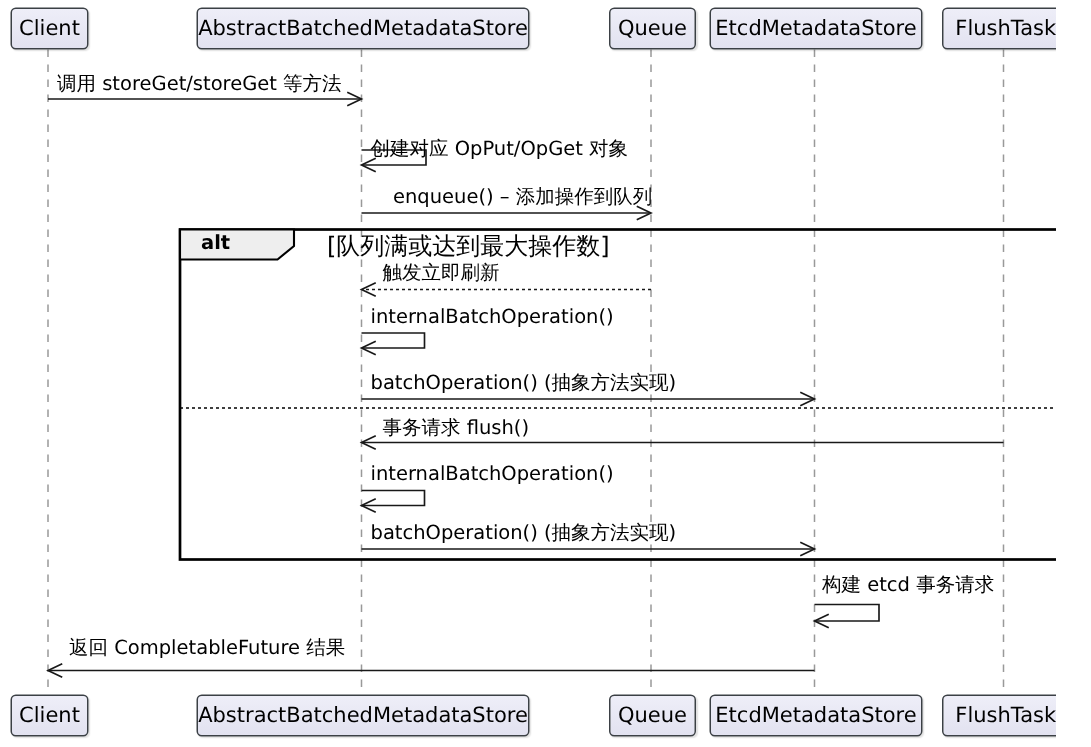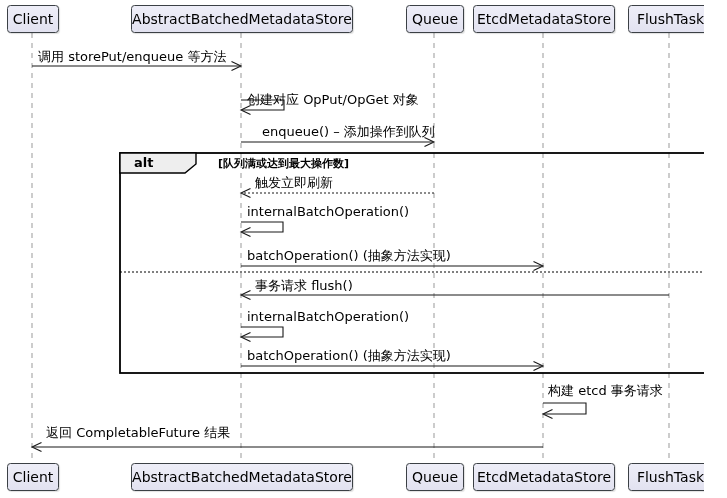--- a/index.html
+++ b/index.html
@@ -16,21 +16,21 @@
     text-align:center;font-size:14px;white-space:nowrap;
     box-shadow:1px 1px 1px rgba(0,0,0,0.12);
   }
   .msg-label{
     position:absolute;font-size:13px;line-height:16px;white-space:nowrap;
   }
   .alt-op{
     position:absolute;left:134px;top:155px;font-size:13px;font-weight:bold;line-height:15px;
   }
   .alt-cond{
-    position:absolute;left:218px;top:157px;font-size:11px;font-weight:bold;line-height:13px;
+    position:absolute;left:218px;top:157px;font-size:16px;font-weight:normal;line-height:13px;
   }
 </style>
 </head>
 <body>
 
 <div id="canvas">
 
   <svg id="wires" viewBox="0 0 727 498" xmlns="http://www.w3.org/2000/svg">
 
     <g stroke="#999999" stroke-width="1" stroke-dasharray="5,5" fill="none">
@@ -90,21 +90,21 @@
 
   <div class="participant" style="left:7px;top:463px;width:50px;">Client</div>
   <div class="participant" style="left:131px;top:463px;width:220px;">AbstractBatchedMetadataStore</div>
   <div class="participant" style="left:406px;top:463px;width:56px;">Queue</div>
   <div class="participant" style="left:473px;top:463px;width:140px;">EtcdMetadataStore</div>
   <div class="participant" style="left:628px;top:463px;width:83px;">FlushTask</div>
 
   <div class="alt-op">alt</div>
   <div class="alt-cond">[队列满或达到最大操作数]</div>
 
-  <div class="msg-label" style="left:38px;top:49px;">调用 storePut/enqueue 等方法</div>
+  <div class="msg-label" style="left:38px;top:49px;">调用 storeGet/storeGet 等方法</div>
   <div class="msg-label" style="left:247px;top:92px;">创建对应 OpPut/OpGet 对象</div>
   <div class="msg-label" style="left:262px;top:124px;">enqueue() – 添加操作到队列</div>
   <div class="msg-label" style="left:255px;top:175px;text-align:center;">触发立即刷新</div>
   <div class="msg-label" style="left:247px;top:204px;">internalBatchOperation()</div>
   <div class="msg-label" style="left:247px;top:248px;">batchOperation() (抽象方法实现)</div>
   <div class="msg-label" style="left:255px;top:278px;">事务请求 flush()</div>
   <div class="msg-label" style="left:247px;top:309px;">internalBatchOperation()</div>
   <div class="msg-label" style="left:247px;top:348px;">batchOperation() (抽象方法实现)</div>
   <div class="msg-label" style="left:548px;top:383px;">构建 etcd 事务请求</div>
   <div class="msg-label" style="left:46px;top:425px;">返回 CompletableFuture 结果</div>

